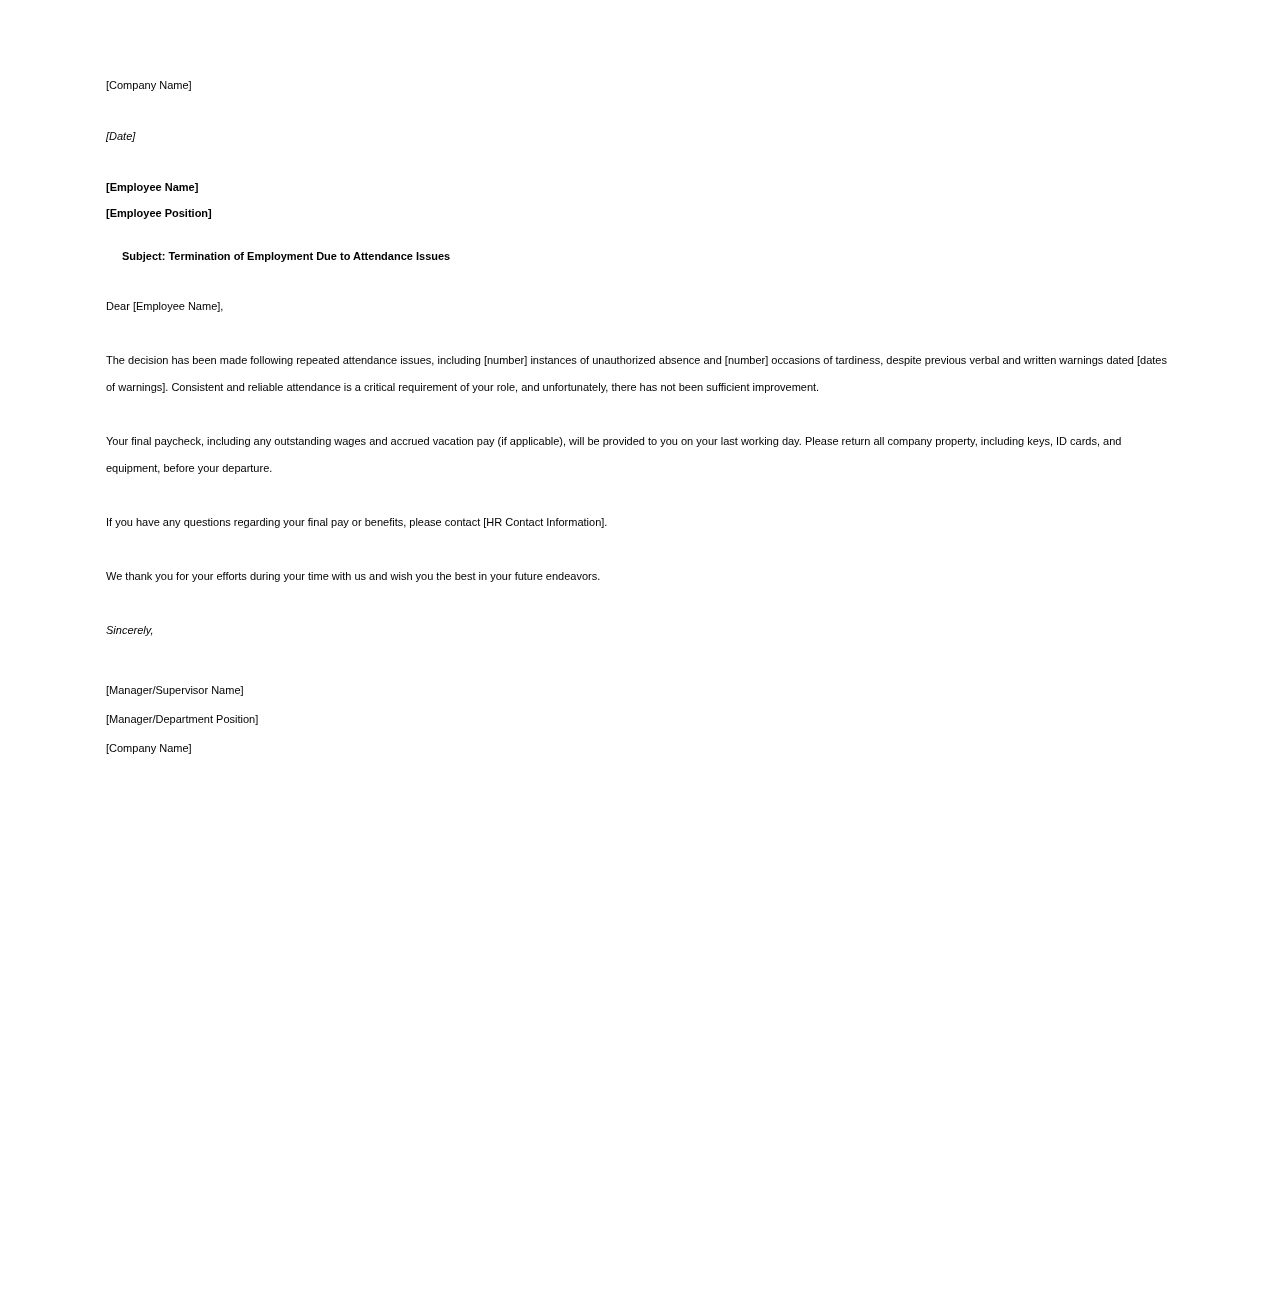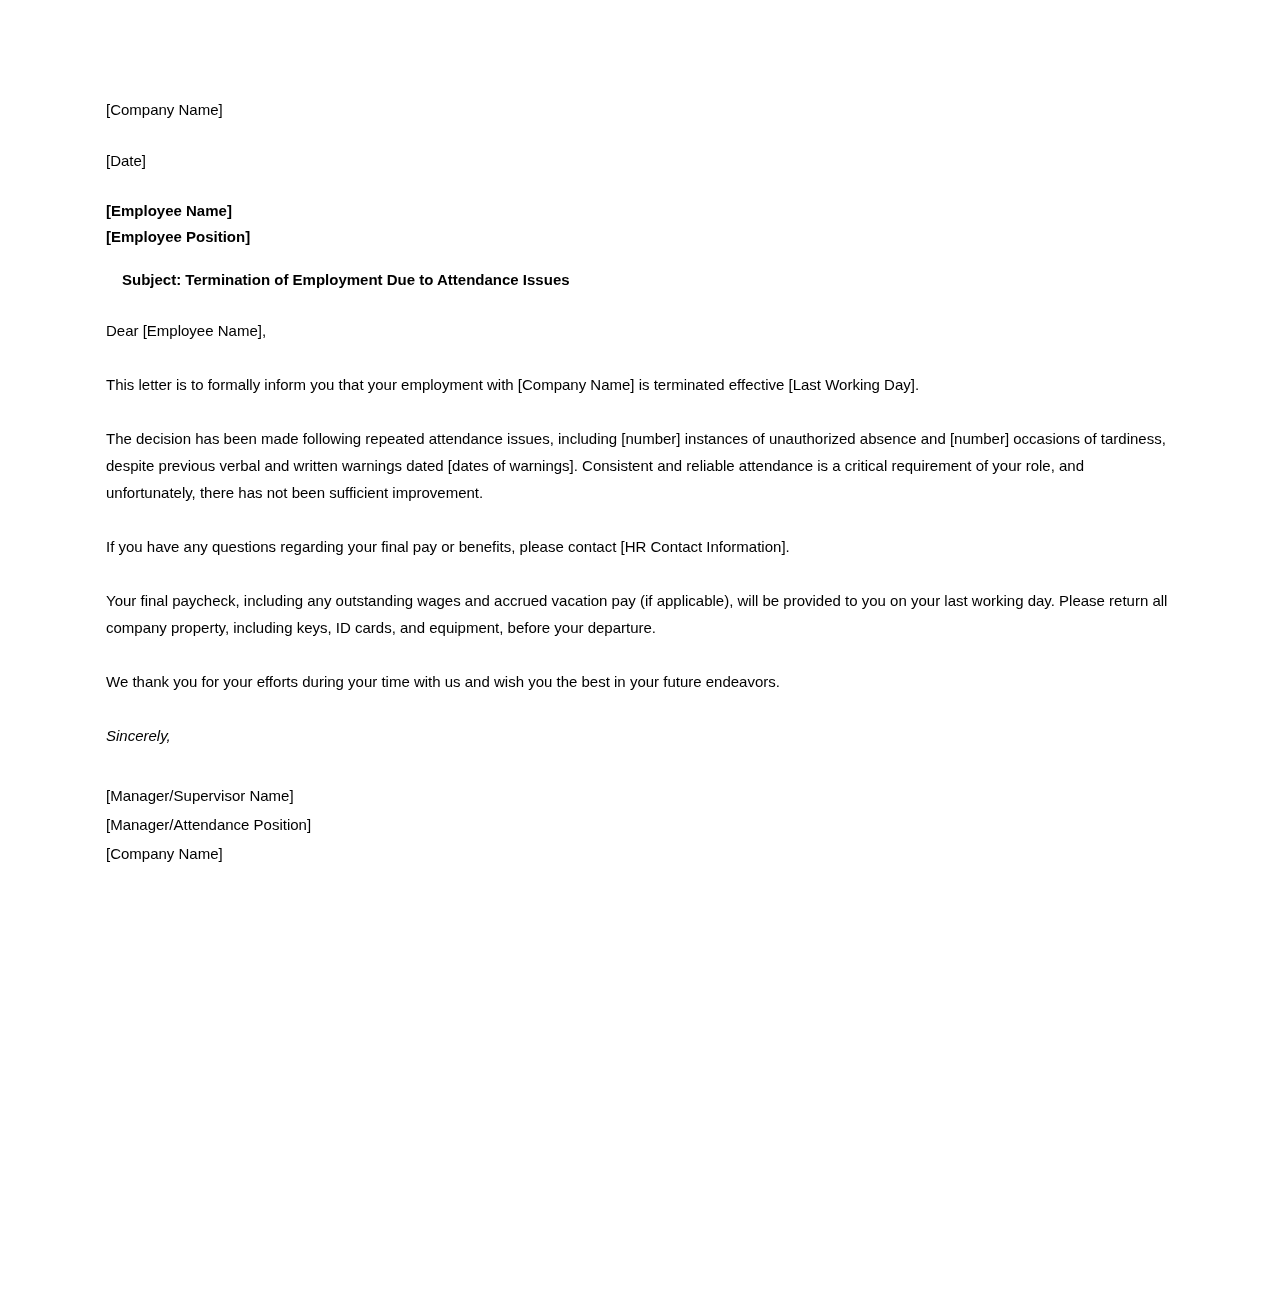--- a/index.html
+++ b/index.html
@@ -10,30 +10,31 @@
   .page {
     position: relative;
     width: 1278px;
     height: 1300px;
     background: #ffffff;
     font-family: "Liberation Sans", sans-serif;
     color: #000000;
     overflow: hidden;
   }
   .content {
-    padding: 100px 106px 0 106px;
-    font-size: 15px;
+    padding: 76px 106px 0 106px;
+    font-size: 11px;
   }
   .sender-block {
     line-height: 19px;
     margin: 0 0 32px 0;
   }
   .date-line {
     line-height: 19px;
     margin: 0 0 28px 0;
+    font-style: italic;
   }
   .recipient-block {
     line-height: 26px;
     margin: 0 0 20px 0;
     font-weight: bold;
   }
   .subject-line {
     font-weight: bold;
     line-height: 20px;
     margin: 0 0 27px 16px;
@@ -69,28 +70,27 @@
 
     <div class="recipient-block">
       <span class="line">[Employee Name]</span>
       <span class="line">[Employee Position]</span>
     </div>
 
     <div class="subject-line">Subject: Termination of Employment Due to Attendance Issues</div>
 
     <p class="para">Dear [Employee Name],</p>
 
-    <p class="para">This letter is to formally inform you that your employment with [Company Name] is terminated effective [Last Working Day].</p>
     <p class="para">The decision has been made following repeated attendance issues, including [number] instances of unauthorized absence and [number] occasions of tardiness, despite previous verbal and written warnings dated [dates of warnings]. Consistent and reliable attendance is a critical requirement of your role, and unfortunately, there has not been sufficient improvement.</p>
+    <p class="para">Your final paycheck, including any outstanding wages and accrued vacation pay (if applicable), will be provided to you on your last working day. Please return all company property, including keys, ID cards, and equipment, before your departure.</p>
     <p class="para">If you have any questions regarding your final pay or benefits, please contact [HR Contact Information].</p>
-    <p class="para">Your final paycheck, including any outstanding wages and accrued vacation pay (if applicable), will be provided to you on your last working day. Please return all company property, including keys, ID cards, and equipment, before your departure.</p>
     <p class="para">We thank you for your efforts during your time with us and wish you the best in your future endeavors.</p>
 
     <p class="closing">Sincerely,</p>
 
     <div class="signature-block">
       <span class="line">[Manager/Supervisor Name]</span>
-      <span class="line">[Manager/Attendance Position]</span>
+      <span class="line">[Manager/Department Position]</span>
       <span class="line">[Company Name]</span>
     </div>
 
   </div>
 </div>
 
 </body></html>

